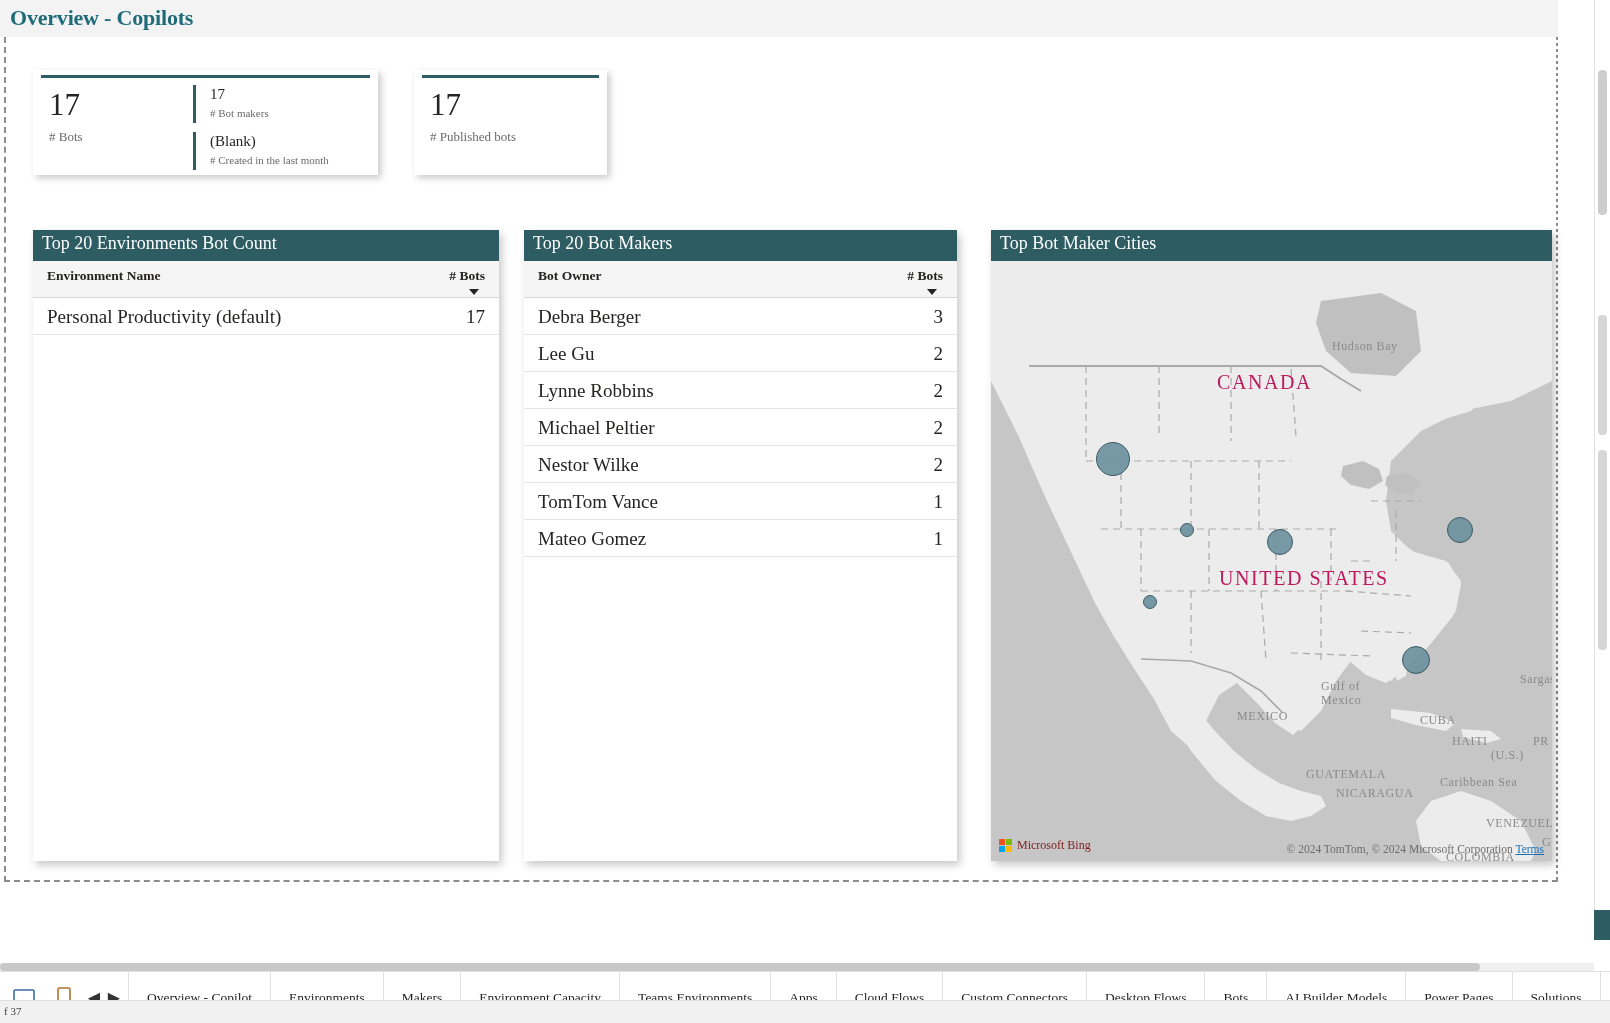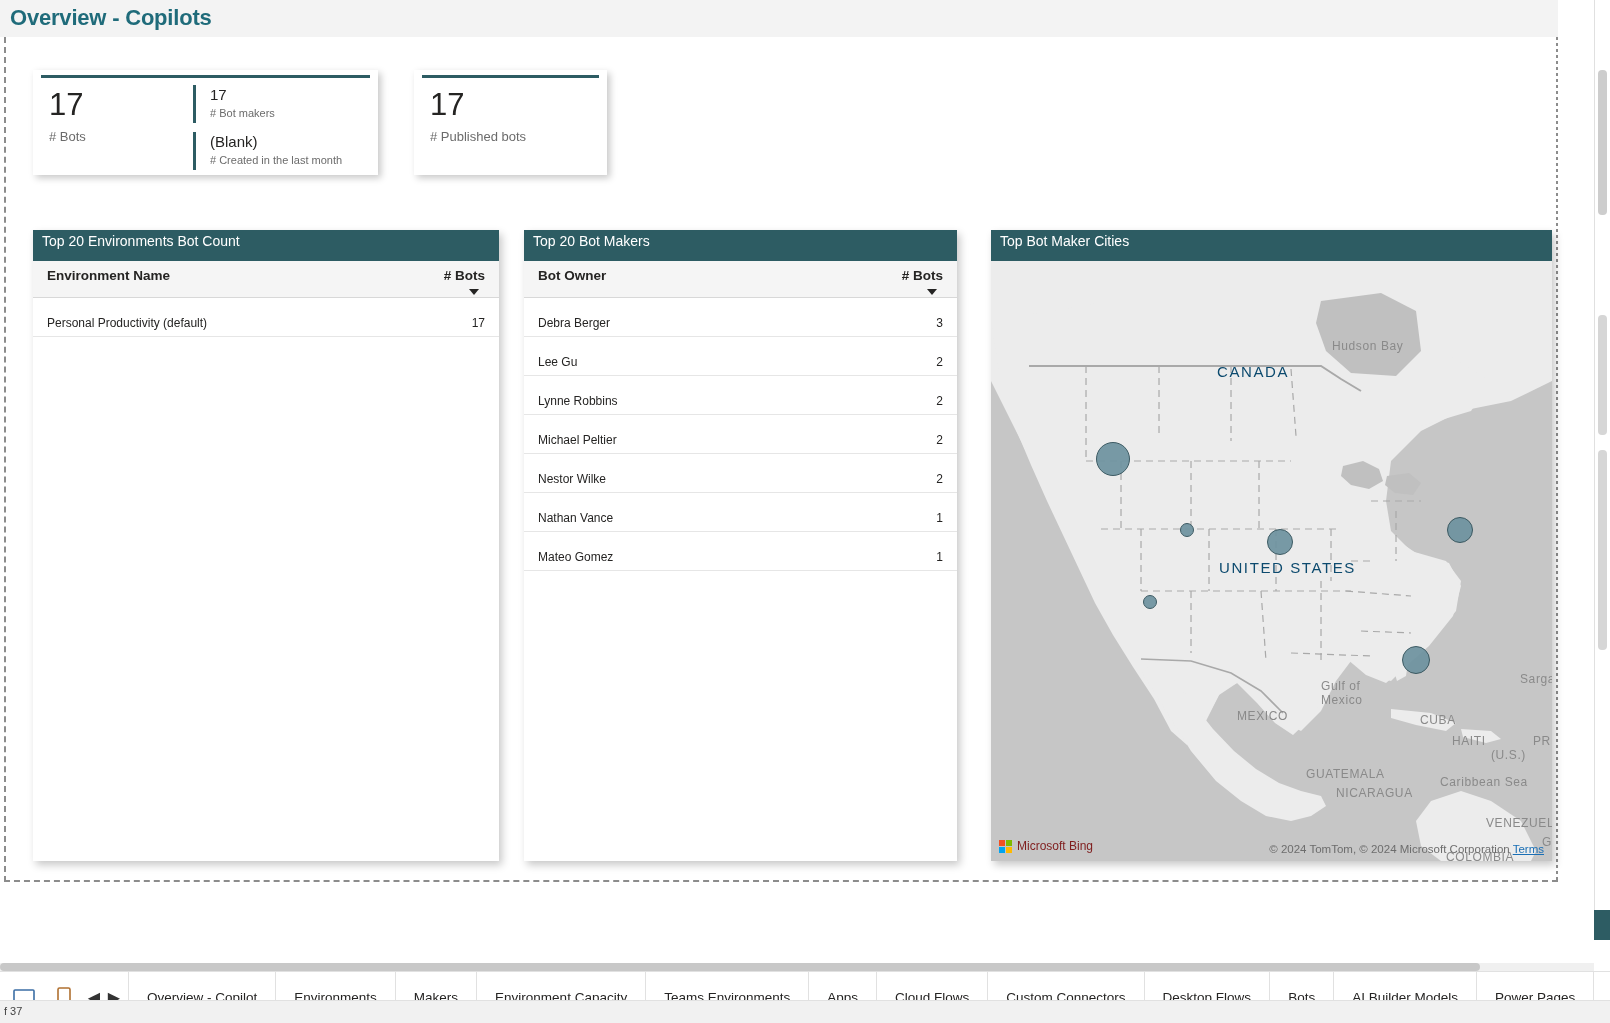--- a/index.html
+++ b/index.html
@@ -2,21 +2,21 @@
 <html><head>
 <meta charset="utf-8">
 <style>
   * { box-sizing: border-box; margin: 0; padding: 0; }
   html, body {
     width: 1610px; height: 1023px;
     font-family: "Liberation Sans", sans-serif;
     background: #ffffff;
     overflow: hidden;
   }
-  #app { position: relative; width: 1610px; height: 736px; }
+  #app { position: relative; width: 1610px; height: 736px; font-family: Liberation Serif, serif; }
 
   
   .titlebar {
     position: absolute; left: 0; top: 0; width: 1558px; height: 37px;
     background: #f3f3f3;
   }
   .titlebar-text {
     position: absolute; left: 10px; top: 5px;
     font-size: 22px; font-weight: bold; color: #1f6b7a;
     letter-spacing: -0.2px;
@@ -68,21 +68,21 @@
   .kpi-sub .val { font-size: 15px; color: #252423; line-height: 19px; }
   .kpi-sub .lbl { font-size: 11px; color: #6b6b6b; line-height: 19px; }
 
   
   .panel {
     position: absolute; background: #ffffff;
     box-shadow: 3px 4px 8px rgba(0,0,0,0.22);
   }
   .panel-header {
     height: 31px; background: #2d5c63; color: #ffffff;
-    font-size: 14px; padding: 3px 0 0 9px;
+    font-size: 18px; padding: 3px 0 0 9px;
   }
   .panel-body { position: relative; }
 
   .panel-env   { left: 33px;  top: 230px; width: 466px; height: 631px; }
   .panel-maker { left: 524px; top: 230px; width: 433px; height: 631px; }
   .panel-map   { left: 991px; top: 230px; width: 561px; height: 631px; }
 
   
   table.dt { width: 100%; border-collapse: collapse; }
   table.dt th {
@@ -90,37 +90,37 @@
     text-align: left; padding: 7px 0 3px 14px; height: 36px;
     border-bottom: 1px solid #d8d8d8; vertical-align: top;
   }
   table.dt th.num { text-align: right; padding-right: 14px; padding-left: 0; position: relative; }
   table.dt th.num .sortcaret {
     position: absolute; right: 20px; bottom: 2px;
     width: 0; height: 0; border-left: 5px solid transparent;
     border-right: 5px solid transparent; border-top: 6px solid #252423;
   }
   table.dt td {
-    font-size: 12px; color: #252423; padding: 18px 0 6px 14px; height: 27px;
+    font-size: 19px; color: #252423; padding: 8px 0 6px 14px; height: 27px;
     border-bottom: 1px solid #e6e6e6;
   }
   table.dt td.num { text-align: right; padding-right: 14px; padding-left: 0; }
   table.dt tr:last-child td { border-bottom: 1px solid #e6e6e6; }
 
   
   .map {
     position: absolute; left: 0; top: 0; width: 561px; height: 600px;
     background: #c6c6c6; overflow: hidden;
   }
   .map svg { display: block; }
   .map-label {
     position: absolute; color: #8a8a8a; font-size: 12px;
     letter-spacing: 0.6px; white-space: nowrap; pointer-events: none;
   }
-  .map-label.big { font-size: 15px; letter-spacing: 1.6px; color: #0c4a6e; }
+  .map-label.big { font-size: 20px; letter-spacing: 1.6px; color: #be185d; margin-top: 8px; }
   .bubble {
     position: absolute; border-radius: 50%;
     background: #6e93a0; border: 1.5px solid #2f4f58;
     opacity: 0.92;
   }
   .bing-logo {
     position: absolute; left: 8px; bottom: 8px;
     display: flex; align-items: center; gap: 5px;
     font-size: 12px; color: #7f1d1d;
   }
@@ -294,21 +294,21 @@
             </tr>
             <tr>
               <td>Michael Peltier</td>
               <td class="num">2</td>
             </tr>
             <tr>
               <td>Nestor Wilke</td>
               <td class="num">2</td>
             </tr>
             <tr>
-              <td>Nathan Vance</td>
+              <td>TomTom Vance</td>
               <td class="num">1</td>
             </tr>
             <tr>
               <td>Mateo Gomez</td>
               <td class="num">1</td>
             </tr>
           </tbody>
       </table>
     </div>
   </div>

